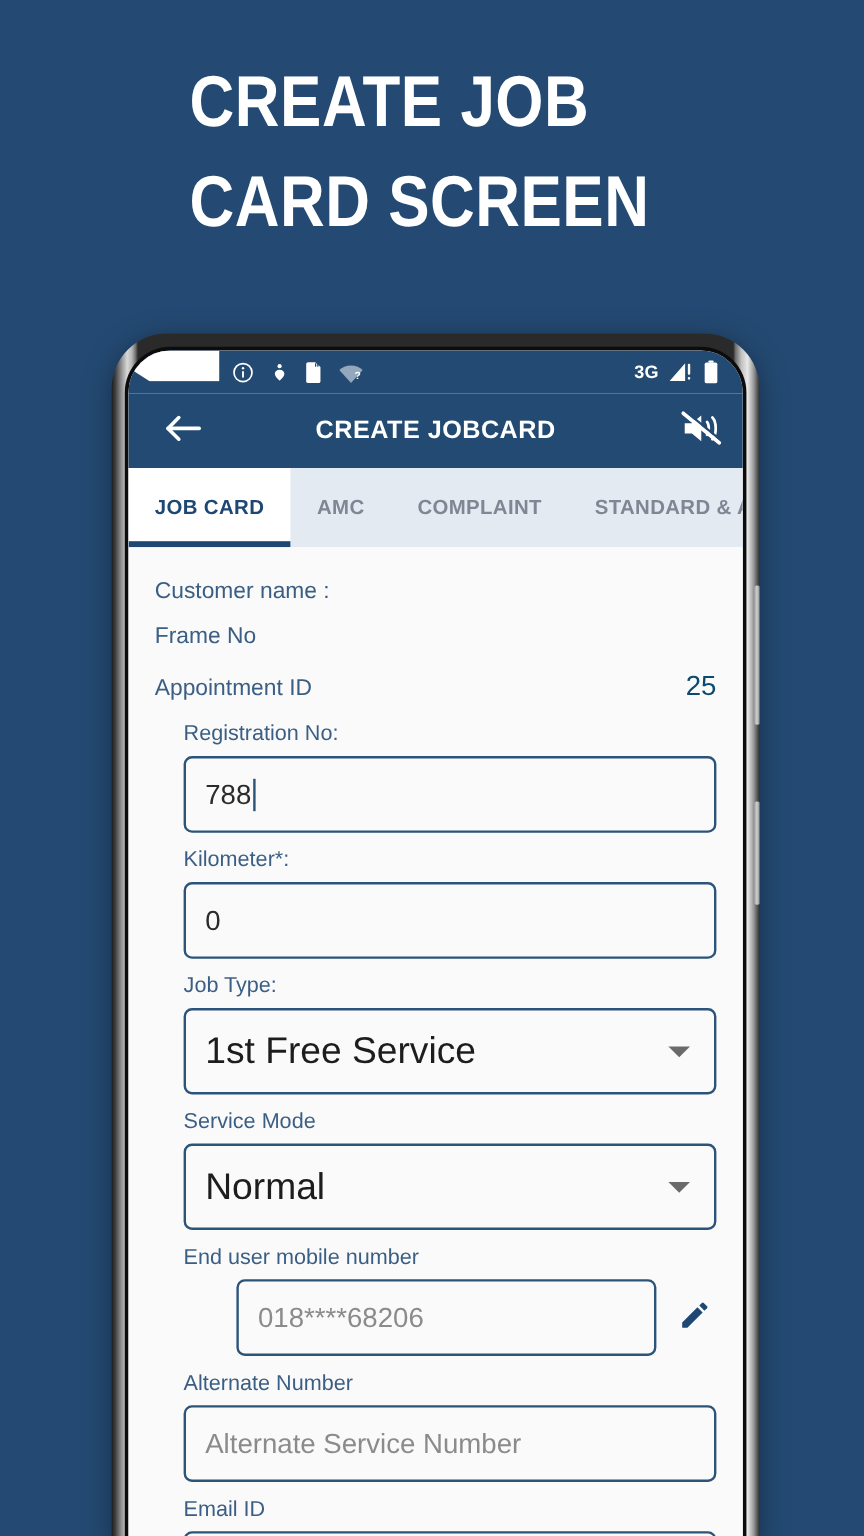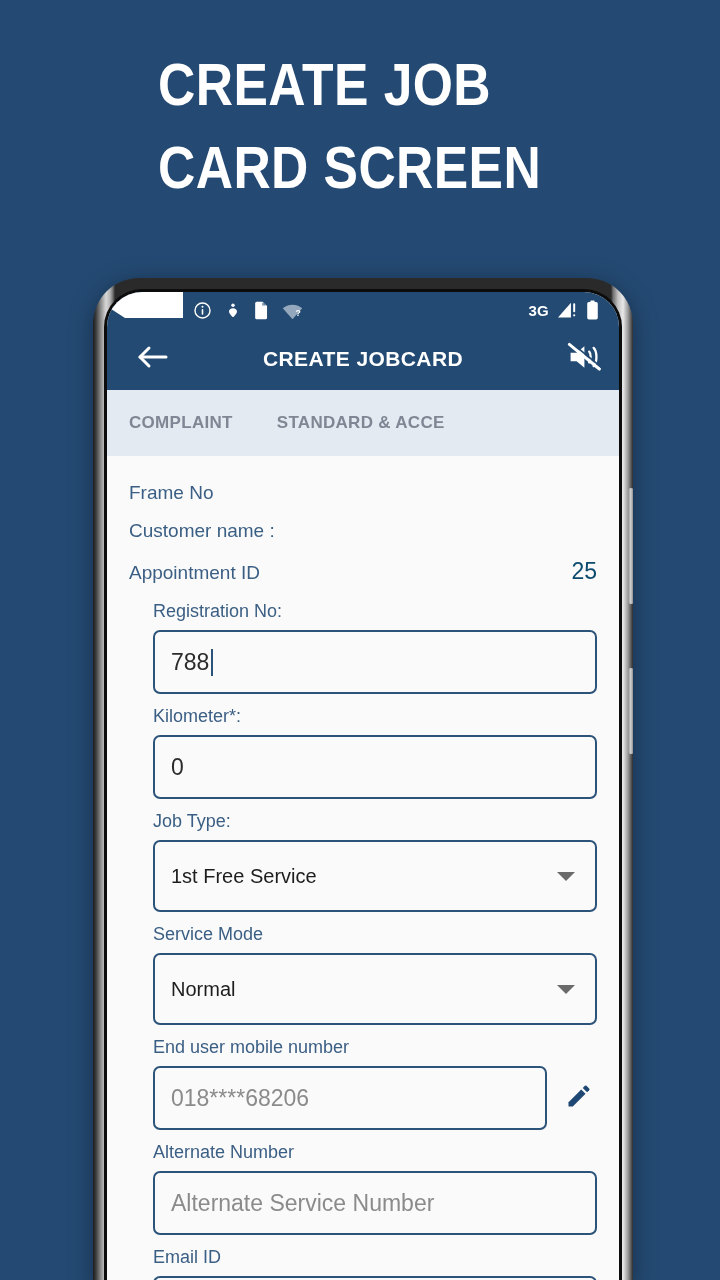--- a/index.html
+++ b/index.html
@@ -226,36 +226,36 @@
   }
   .select-box {
     height: 72px;
     border: 2px solid #2c5379;
     border-radius: 7px;
     background: #fafafa;
     display: flex;
     align-items: center;
     justify-content: space-between;
     padding: 0 16px;
-    font-size: 20px;
+    font-size: 31px;
     color: #1d1d1d;
   }
   .caret-down {
     width: 0; height: 0;
     border-left: 9px solid transparent;
     border-right: 9px solid transparent;
     border-top: 9px solid #6a6a6a;
     margin-right: 4px;
   }
   .row-with-icon {
     display: flex;
     align-items: center;
     gap: 14px;
   }
-  .row-with-icon .input-box { flex: 1; }
+  .row-with-icon .input-box { flex: 1; margin-left: 44px; }
   .edit-icon-btn {
     width: 36px; height: 36px;
     display: flex; align-items: center; justify-content: center;
     flex: 0 0 auto;
   }
 </style>
 </head>
 <body>
 
 <div class="promo-heading">
@@ -337,37 +337,43 @@
               <path d="M18.5 8.5c1.6 1.6 1.6 7.4 0 9" stroke="#fff" stroke-width="1.9" fill="none" stroke-linecap="round"></path>
               <path d="M22.2 5.4c3.1 3.1 3.1 12.1 0 15.2" stroke="#fff" stroke-width="1.9" fill="none" stroke-linecap="round"></path>
               <path d="M2 2.5L27 23" stroke="#fff" stroke-width="2.6" stroke-linecap="round"></path>
               <path d="M3.5 1L28.5 21.5" stroke="#234a72" stroke-width="1.4" stroke-linecap="round"></path>
             </svg>
           </span>
         </div>
       </div>
 
       <div class="tab-bar">
+        <div class="tab active">
+          <span>JOB CARD</span>
+        </div>
+        <div class="tab">
+          <span>AMC</span>
+        </div>
         <div class="tab">
           <span>COMPLAINT</span>
         </div>
         <div class="tab">
           <span>STANDARD &amp; ACCE</span>
         </div>
       </div>
 
       <div class="content">
 
         <div class="info-row">
+          <span>Customer name :</span>
+          <span class="value"></span>
+        </div>
+
+        <div class="info-row">
           <span>Frame No</span>
-          <span class="value"></span>
-        </div>
-
-        <div class="info-row">
-          <span>Customer name :</span>
           <span class="value"></span>
         </div>
 
         <div class="info-row">
           <span>Appointment ID</span>
           <span class="value">25</span>
         </div>
 
         <div class="field-block">
           <div class="field-label">Registration No:</div>

